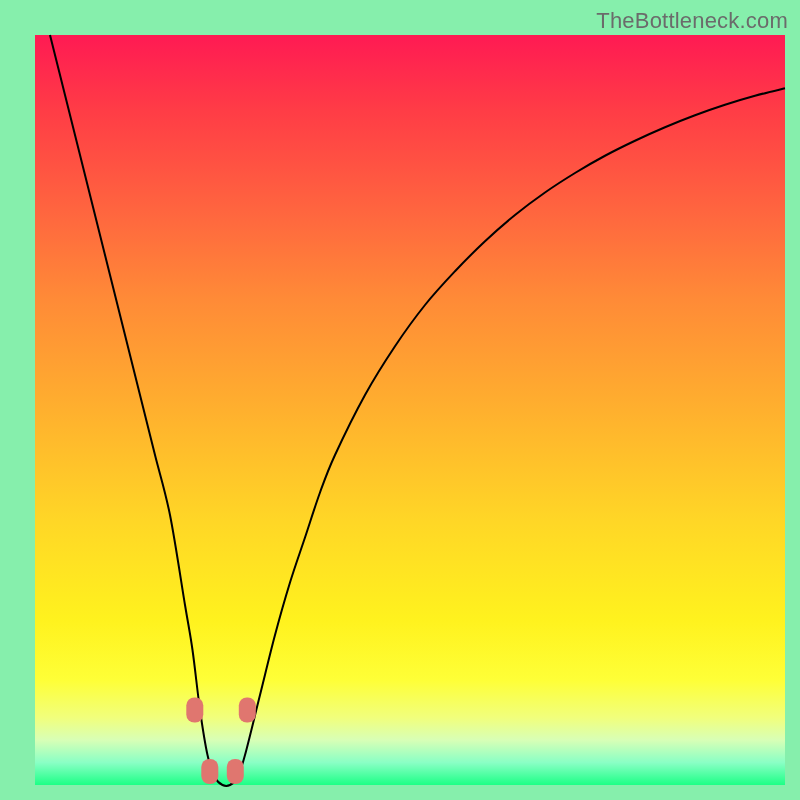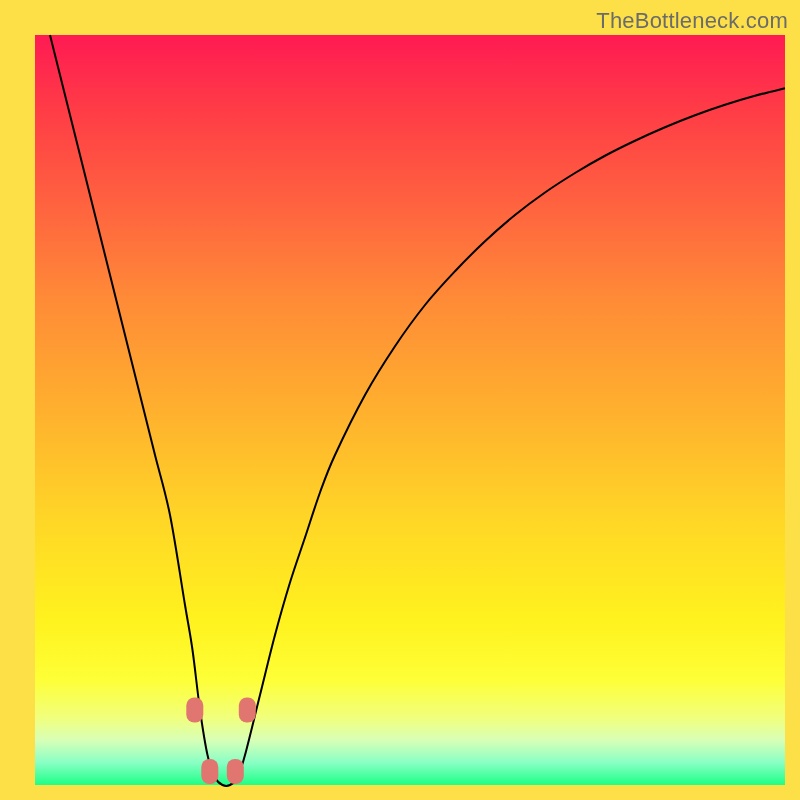--- a/index.html
+++ b/index.html
@@ -10,21 +10,21 @@
     background: #000;
     overflow: hidden;
     font-family: Arial, Helvetica, sans-serif;
   }
   .frame {
     position: absolute;
     top: 0;
     left: 0;
     width: 800px;
     height: 800px;
-    background: #fde047;
+    background: #86efac;
     text-align: center;
   }
   .plot-area {
     position: absolute;
     left: 35px;
     top: 35px;
     width: 750px;
     height: 750px;
     background: linear-gradient(to bottom,
       #ff1a53 0%,

